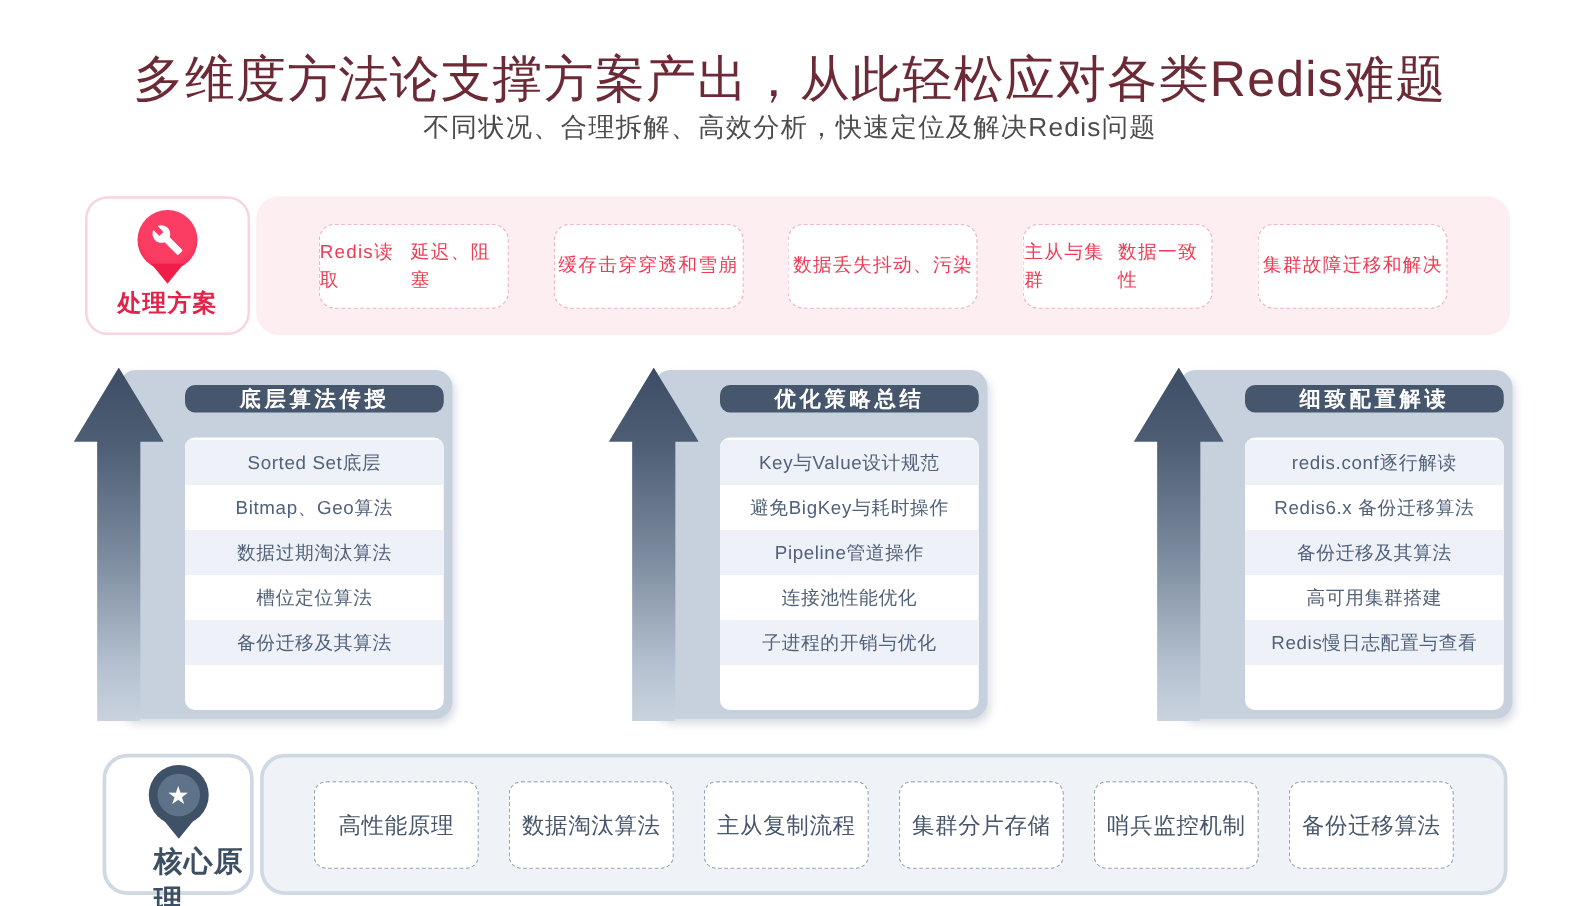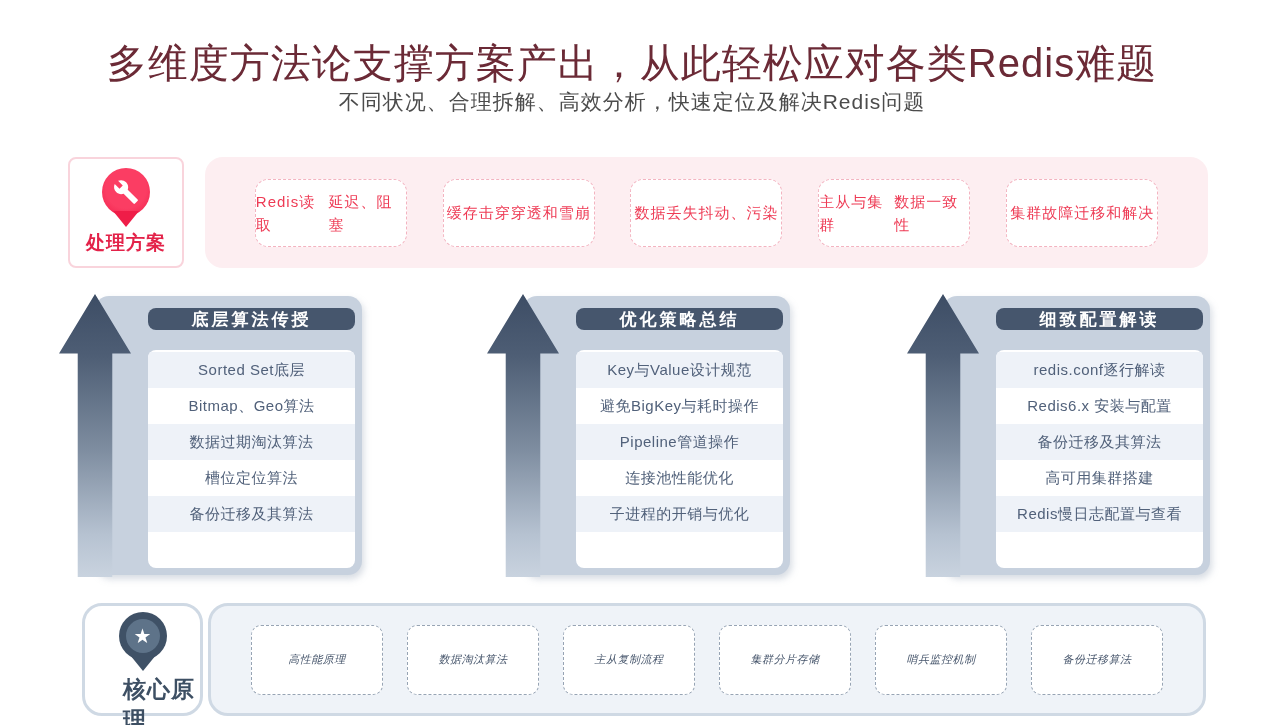--- a/index.html
+++ b/index.html
@@ -11,22 +11,22 @@
   .page-title{
     position:absolute;top:36px;left:0;width:100%;text-align:center;
     font-size:40px;font-weight:normal;letter-spacing:1px;color:var(--title,#6b2a36);
   }
   .page-subtitle{
     position:absolute;top:88px;left:0;width:100%;text-align:center;
     font-size:21px;color:var(--subtitle-text,#4c4c4c);letter-spacing:1px;
   }
   
   .sol-card{
-    position:absolute;left:68px;top:157px;width:116px;height:111px;box-sizing:border-box;
-    background:#fff;border:2px solid var(--pink-border,#f9d4dc);border-radius:8px;
+    position:absolute;left:68px;top:157px;width:132px;height:111px;box-sizing:border-box;
+    background:#fff;border:2px solid var(--pink-border,#f9d4dc);border-radius:18px;
     display:flex;flex-direction:column;align-items:center;justify-content:flex-start;
   }
   .sol-panel{
     position:absolute;left:205px;top:157px;width:1003px;height:111px;box-sizing:border-box;
     background:var(--pink-panel,#fdeef1);border-radius:18px;
     display:flex;align-items:center;justify-content:space-evenly;padding:0 14px;
   }
   .sol-box{
     width:150px;height:66px;background:#fff;border:1px dashed var(--pink-dashed,#f3b3c0);
     border-radius:13px;display:flex;align-items:center;justify-content:center;
@@ -87,21 +87,21 @@
   }
   .pr-card .pin{margin-top:6px;}
   .pr-panel{
     position:absolute;left:208px;top:603px;width:998px;height:113px;box-sizing:border-box;
     background:var(--panel-blue,#eff3f8);border:3px solid var(--panel-border,#cfd9e4);border-radius:20px;
     display:flex;align-items:center;justify-content:space-evenly;padding:0 16px;
   }
   .pr-box{
     width:130px;height:68px;background:#fff;border:1px dashed var(--dashed-slate,#97a4b4);
     border-radius:10px;display:flex;align-items:center;justify-content:center;
-    font-size:11px;color:var(--box-text,#47566c);letter-spacing:.5px;font-style:italic;
+    font-size:18px;color:var(--box-text,#47566c);letter-spacing:.5px;
   }
 </style>
 </head>
 <body>
 
 <div class="canvas">
 
   <div class="page-title">多维度方法论支撑方案产出，从此轻松应对各类Redis难题</div>
   <div class="page-subtitle">不同状况、合理拆解、高效分析，快速定位及解决Redis问题</div>
 
@@ -165,21 +165,21 @@
       <div class="col-row">子进程的开销与优化</div>
     </div>
   </div>
 
   <div class="group g3">
     <div class="col-box"></div>
     <div class="arrow"></div>
     <div class="col-header">细致配置解读</div>
     <div class="col-list">
       <div class="col-row">redis.conf逐行解读</div>
-      <div class="col-row">Redis6.x 安装与配置</div>
+      <div class="col-row">Redis6.x 备份迁移算法</div>
       <div class="col-row">备份迁移及其算法</div>
       <div class="col-row">高可用集群搭建</div>
       <div class="col-row">Redis慢日志配置与查看</div>
     </div>
   </div>
 
   <div class="pr-card">
     <div class="pin slate">
       <div class="pin-circle">
         <div class="pin-inner">

